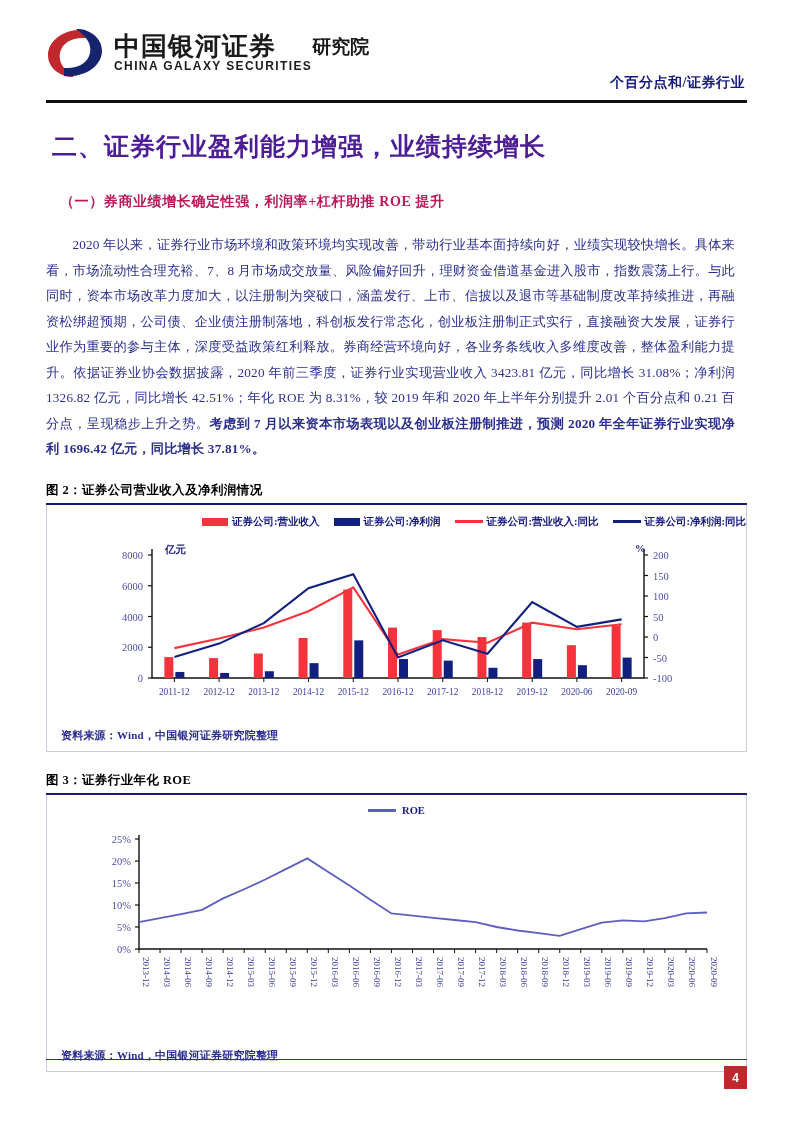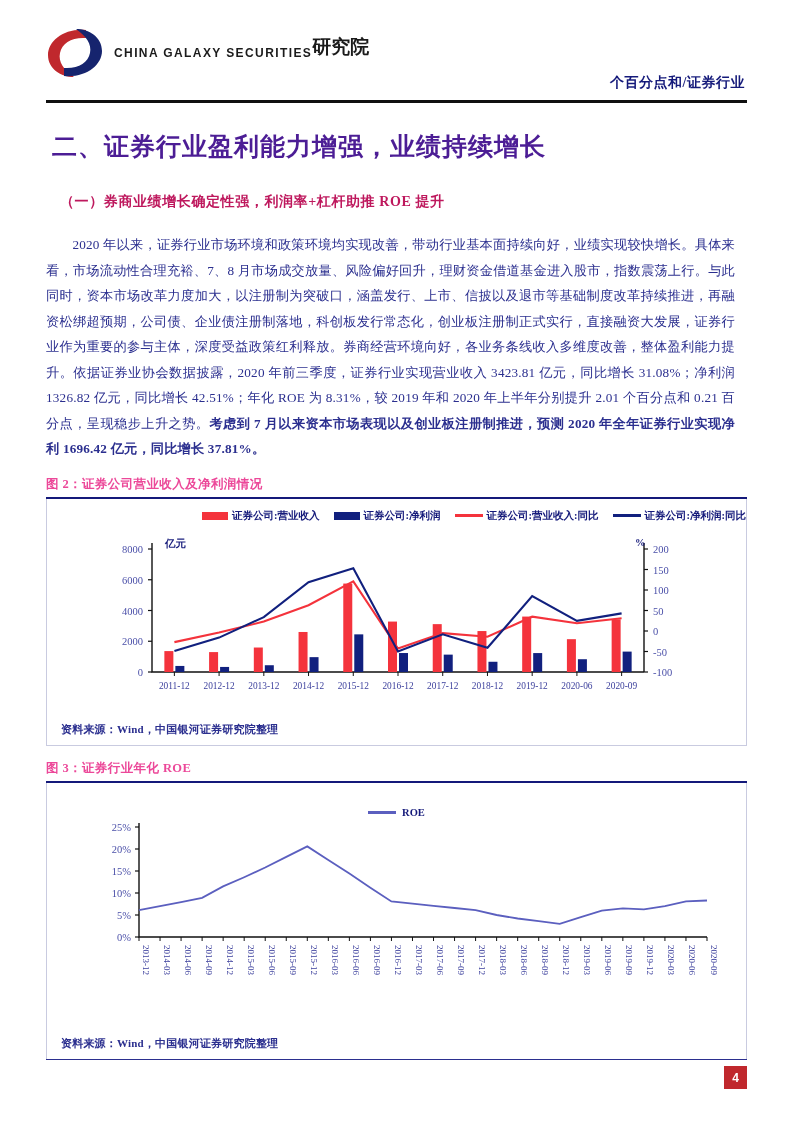--- a/index.html
+++ b/index.html
@@ -37,21 +37,21 @@
                  letter-spacing:1px; line-height:30px; }
   h3.sub-title { font-size:14px; font-weight:bold; color:#be185d; margin:28px 0 0 14px;
                  letter-spacing:.6px; line-height:24px; }
 
   p.para { font-size:13.2px; line-height:25.5px; color:#2b2f8f; margin:18px 12px 0 0;
            text-align:justify; text-justify:inter-ideograph; text-indent:2em;
            letter-spacing:.2px; }
   p.para .bold { font-weight:bold; }
 
   
-  .fig-cap { margin-top:14px; font-size:12.5px; font-weight:bold; color:#ec4899;
+  .fig-cap { margin-top:20px; font-size:12.5px; font-weight:bold; color:#000000;
              letter-spacing:.4px; padding-bottom:4px; }
   .fig-rule { height:2px; background:#14197a; width:100%; }
   .fig-box { border:1px solid #c9cbe0; border-top:none; width:100%; position:relative;
              background:#fff; }
   .fig-src { font-size:11px; font-weight:bold; color:#2b2f8f; padding:8px 0 8px 14px;
              letter-spacing:.2px; }
 
   
   .c2 { position:relative; height:215px; width:100%; }
   .legend { display:flex; justify-content:flex-end; align-items:center; gap:14px;
@@ -59,21 +59,21 @@
             font-family:"Liberation Serif",serif; }
   .legend .item { display:flex; align-items:center; gap:4px; white-space:nowrap; }
   .sw-bar { width:26px; height:8px; display:inline-block; }
   .sw-line { width:28px; height:3px; display:inline-block; }
   .plot2 { position:absolute; left:0; top:34px; width:100%; height:178px; }
   .axis-unit { position:absolute; font-size:10.5px; font-weight:bold; color:#14197a; }
 
   
   .c3 { position:relative; height:245px; width:100%; }
   .legend3 { display:flex; justify-content:center; align-items:center; gap:6px;
-             padding-top:24px; font-size:10.5px; color:#14197a; font-weight:bold; }
+             padding-top:10px; font-size:10.5px; color:#14197a; font-weight:bold; }
   .plot3 { position:absolute; left:0; top:36px; width:100%; height:205px; }
 
   
   .footer-rule { position:absolute; left:46px; right:46px; bottom:62px; height:1.5px; background:#2b2f8f; }
   .footer-text { position:absolute; left:46px; bottom:38px; font-size:12px; font-weight:bold;
                  color:#2b2f8f; letter-spacing:.3px; }
   .pagenum { position:absolute; right:46px; bottom:33px; width:23px; height:23px;
              background:#c0282d; color:#fff; font-size:12px; font-weight:bold;
              display:flex; align-items:center; justify-content:center;
              font-family:"Liberation Sans",sans-serif; }
@@ -85,20 +85,21 @@
 
   <div class="header">
     <div class="logo-wrap">
       <div class="logo-mark">
         <svg width="58" height="54" viewBox="0 0 58 54">
           <path d="M40 4 C18 2 2 15 2 29 C2 43 15 51 28 51 C18 44 12 36 14 27 C16 17 26 11 40 12 Z" fill="#c0282d"></path>
           <path d="M18 50 C40 52 56 39 56 25 C56 11 43 3 30 3 C40 10 46 18 44 27 C42 37 32 43 18 42 Z" fill="#16246e"></path>
         </svg>
       </div>
       <div>
+        <div class="logo-cn">中国银河证券</div>
         <div class="logo-en">CHINA GALAXY SECURITIES</div>
       </div>
       <div class="logo-sub">研究院</div>
     </div>
     <div class="hdr-right">个百分点和/证券行业</div>
     <div class="hdr-rule"></div>
   </div>
 
   <div class="content">
 

